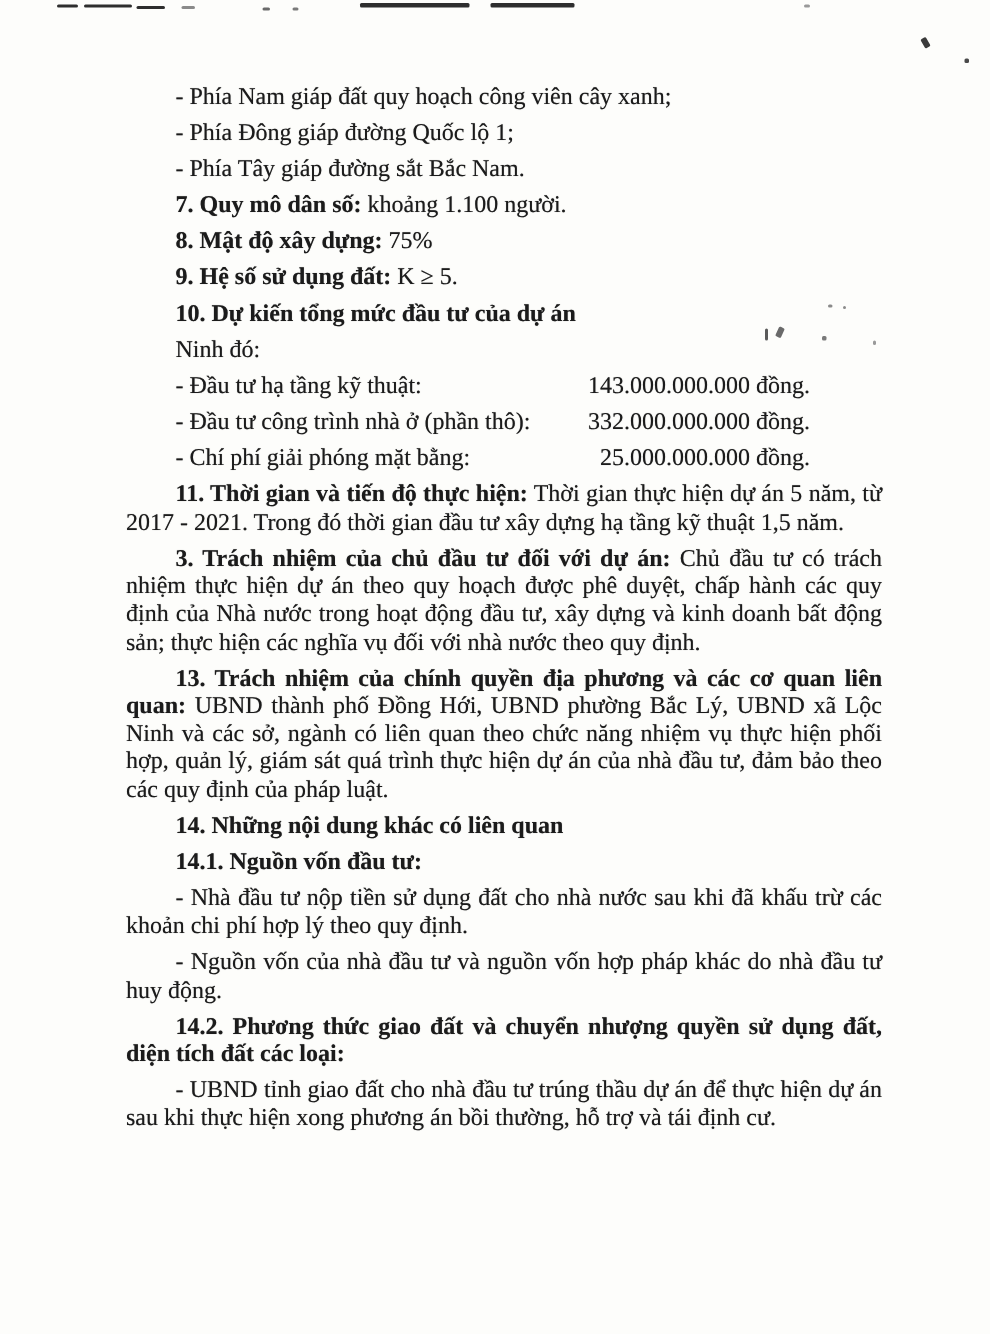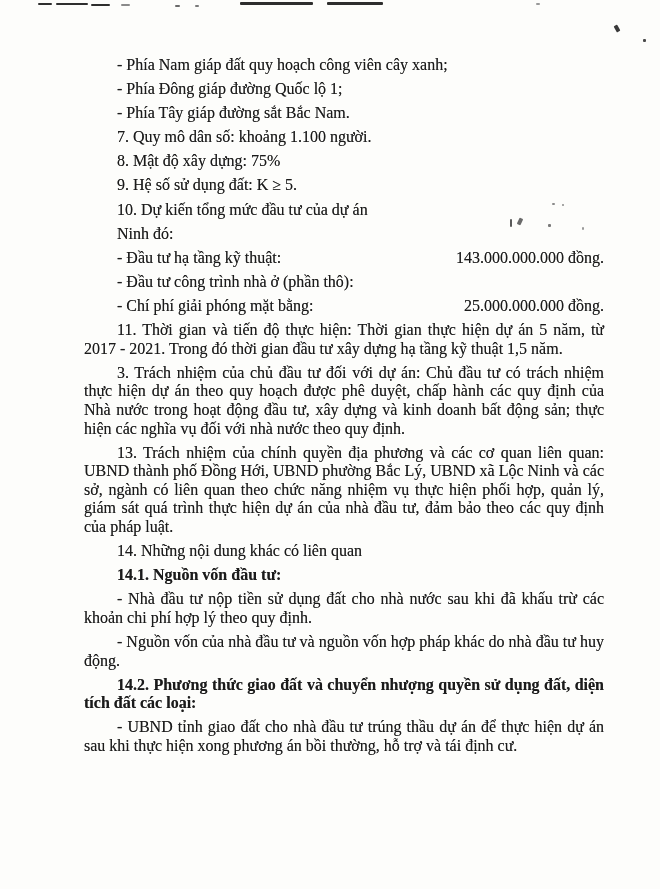--- a/index.html
+++ b/index.html
@@ -13,40 +13,40 @@
     width: 660px; height: 889px;
     background: #fdfdfb;
     overflow: hidden;
     color: #1b1b1b;
   }
   .content {
     position: absolute;
     left: 0; top: 0;
     box-sizing: border-box;
     width: 660px;
-    padding: 56px 56px 0 84px;
+    padding: 56px 72px 0 84px;
   }
   .content p {
     margin: 5.5px 0 0 0;
     font-size: 16px;
     line-height: 18.6px;
     text-align: justify;
     text-indent: 33px;
     text-shadow: 0 0 0.5px rgba(20,20,20,0.55);
   }
   .content p:first-child { margin-top: 0; }
-  .b { font-weight: normal; }
+  .b { font-weight: bold; }
   .bi { font-weight: bold; }
   .money {
     display: flex;
     text-indent: 0 !important;
     align-items: center;
   }
   .money .lbl { margin-left: 33px; }
-  .money .amt { margin-left: auto; white-space: nowrap; }
+  .money .amt { margin-left: auto; margin-right: 48px; white-space: nowrap; }
   
   .artifact { position: absolute; background: #2e2e2e; border-radius: 1px; }
 </style>
 </head>
 <body>
 
 <div class="page">
 
   <div class="artifact" style="left:38px;top:3px;width:14px;height:2px;"></div>
   <div class="artifact" style="left:56px;top:3px;width:32px;height:2px;"></div>
@@ -82,20 +82,21 @@
 
 
     <p>Ninh đó:</p>
 
     <p class="money">
       <span class="lbl">- Đầu tư hạ tầng kỹ thuật:</span>
       <span class="amt">143.000.000.000 đồng.</span>
     </p>
     <p class="money">
       <span class="lbl">- Đầu tư công trình nhà ở (phần thô):</span>
+      <span class="amt">332.000.000.000 đồng.</span>
     </p>
     <p class="money">
       <span class="lbl">- Chí phí giải phóng mặt bằng:</span>
       <span class="amt">25.000.000.000 đồng.</span>
     </p>
 
     <p><span class="b">11. Thời gian và tiến độ thực hiện:</span><span> Thời gian thực hiện dự án 5 năm, từ 2017 - 2021. Trong đó thời gian đầu tư xây dựng hạ tầng kỹ thuật 1,5 năm.</span></p>
 
     <p><span class="b">3. Trách nhiệm của chủ đầu tư đối với dự án:</span><span> Chủ đầu tư có trách nhiệm thực hiện dự án theo quy hoạch được phê duyệt, chấp hành các quy định của Nhà nước trong hoạt động đầu tư, xây dựng và kinh doanh bất động sản; thực hiện các nghĩa vụ đối với nhà nước theo quy định.</span></p>
 

